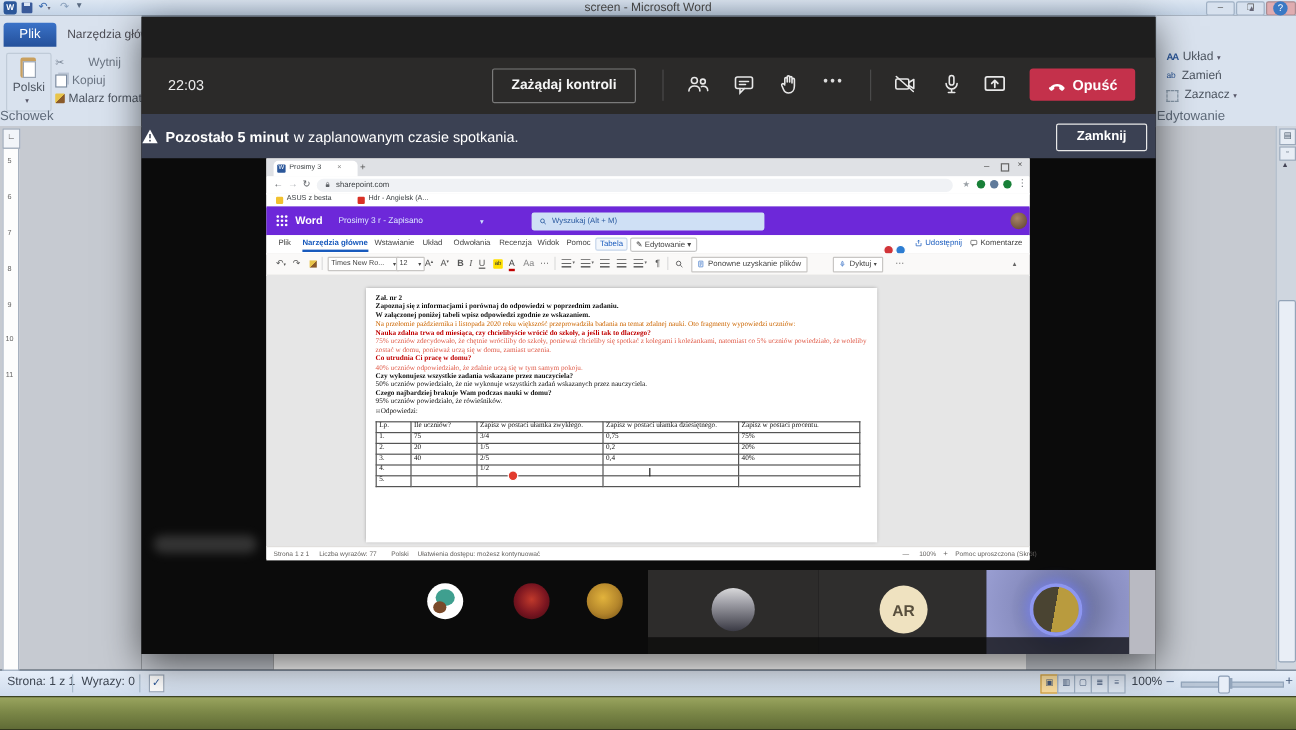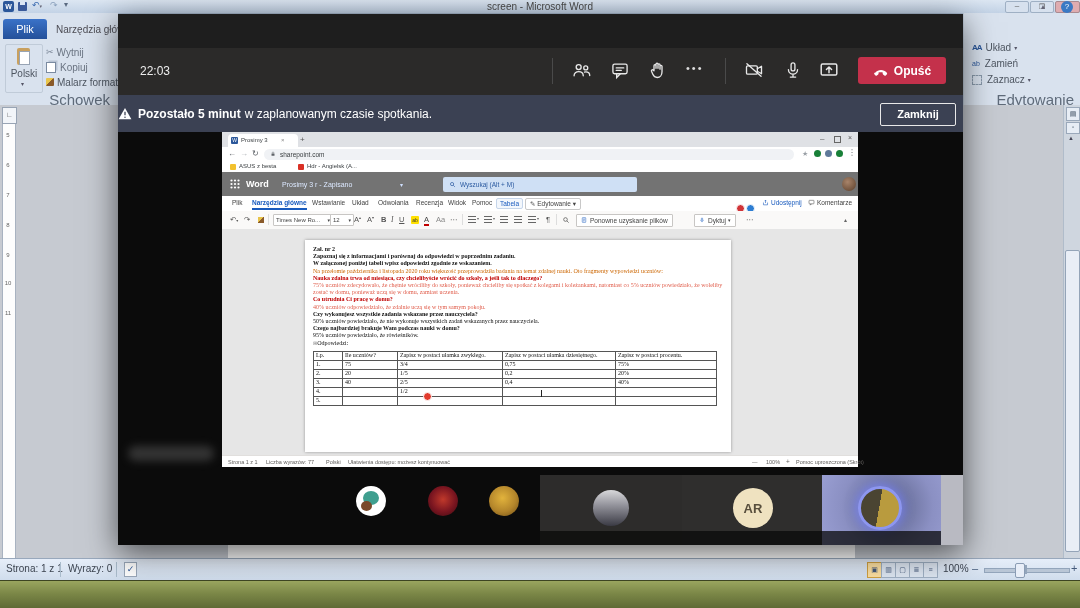--- a/index.html
+++ b/index.html
@@ -7,21 +7,21 @@
        font-family:"Liberation Sans",sans-serif;-webkit-font-smoothing:antialiased}
   .p{position:absolute}
   .nw{white-space:nowrap}
   .flex{display:flex;align-items:center}
   
   .wtitle{left:0;top:0;width:1080px;height:13px;background:linear-gradient(#dce6f2,#c3d3e6);border-bottom:1px solid #a9bacf}
   .wtitle .ttl{left:50%;top:1px;transform:translateX(-50%);font-size:10px;color:#4a4a4a}
   .ribbon{background:#d9e2ee}
   .pliktab{background:linear-gradient(#3a72c8,#24509a);color:#fff;font-size:11px;text-align:center;line-height:20px;border-radius:3px 3px 0 0}
   .rlbl{font-size:10px;color:#4d4d55}
-  .grplbl{font-size:15px;color:#5f6b7a;text-align:right}
+  .grplbl{font-size:11px;color:#5f6b7a;text-align:left}
   .mini{font-size:10px;color:#4d5560}
   .vruler{background:#fdfdfd;border:1px solid #a8b2c0}
   .rnum{font-size:6px;color:#666;width:10px;text-align:center;position:absolute;left:0}
   .sbtrack{background:#cfd6df;border-left:1px solid #b0bcca}
   .sthumb{background:#e9eef6;border:1px solid #94a4b8;border-radius:2px}
   .statusbar{background:linear-gradient(#e6eef9,#cfdcec);border-top:1px solid #98a8bc;font-size:10px;color:#3c4450}
   .vbtn{width:13px;height:14px;border:1px solid #9fb0c4;background:#dde6f2;font-size:7px;color:#44597a;text-align:center;line-height:14px}
   .vbtn.on{background:#fcdfa0;border-color:#d0a040}
   
   .teams{left:118px;top:14px;width:845px;height:531px;background:#1e1e1e;box-shadow:0 8px 30px rgba(0,0,0,.6)}
@@ -31,21 +31,21 @@
   .banner{background:#3b4153;color:#fff}
   .bannerbtn{border:1px solid #e8e8e8;border-radius:2px;color:#fff;font-size:11px;font-weight:600;text-align:center}
   .stage{background:#0b0b0b}
   .circ{border-radius:50%}
   
   .share{background:#fff;font-family:"Liberation Sans",sans-serif}
   .tabstrip{background:#dfe1e5}
   .ctab{background:#fff;border-radius:4px 4px 0 0}
   .t6{font-size:6px;color:#3c4043}
   .pill{background:#f0f2f5;border-radius:6px}
-  .wohdr{background:#737373;color:#fff}
+  .wohdr{background:#6d28d9;color:#fff}
   .search{background:#cfe0f5;border-radius:2px;color:#2b5aa0;font-size:6.5px}
   .menuitem{font-size:6.5px;color:#424242}
   .menuitem.act{color:#185abd;font-weight:bold}
   .wotool{background:#faf9f8;border-bottom:1px solid #e1dfdd;color:#4a4a4a}
   .icg{font-size:7.5px;color:#555}
   .box{border:1px solid #c8c6c4;background:#fff;border-radius:1px;font-size:6px;color:#444}
   .lines{width:8px;height:7px;background:repeating-linear-gradient(#666 0 1px,transparent 1px 3px)}
   .page{background:#fff;box-shadow:0 0 3px rgba(0,0,0,.35)}
   .doc{font-family:"Liberation Serif",serif;font-size:6px;line-height:7.2px;color:#111}
   .doc p{margin:0}
@@ -84,21 +84,21 @@
   <div class="p rlbl nw" style="left:56px;top:11px">Narzędzia głów</div>
   <div class="p" style="left:5px;top:31px;width:36px;height:47px;border:1px solid #c0cbd8;border-radius:2px;text-align:center">
     <span class="p" style="left:11px;top:3px;width:13px;height:17px;background:#c9a05e;border-radius:2px">
         <span class="p" style="left:2px;top:3px;width:9px;height:12px;background:#fff;border:1px solid #98a4b4"></span>
       </span>
     <span class="p mini" style="left:0;width:36px;top:23px">Polski</span>
     <span class="p" style="left:15px;top:35px;font-size:6px;color:#556">▾</span>
   </div>
   <div class="p flex" style="left:46px;top:33px;height:12px">
     <span style="font-size:9px;color:#7a8696">✂</span>
-    <span class="mini nw" style="margin-left:3px;color:#6a7482">Wytnij</span>
+    <span class="mini nw" style="margin-left:20px;color:#6a7482">Wytnij</span>
   </div>
   <div class="p flex" style="left:46px;top:48px;height:12px">
     <span style="width:8px;height:9px;border:1px solid #7a8aa0;background:#fff;box-shadow:2px -2px 0 -0.5px #b9c4d4"></span>
     <span class="mini nw" style="margin-left:4px;color:#6a7482">Kopiuj</span>
   </div>
   <div class="p flex" style="left:46px;top:63px;height:12px">
     <span style="width:8px;height:8px;background:linear-gradient(135deg,#e8c44a 50%,#8a5a2a 50%);border-radius:1px"></span>
     <span class="mini nw" style="margin-left:3px">Malarz formatów</span>
   </div>
   <div class="p grplbl" style="left:0;top:78px;width:110px">Schowek</div>
@@ -165,20 +165,21 @@
   <span class="p" style="left:1025px;top:6px;width:2px;height:9px;background:#93a5bb"></span>
   <span class="p" style="left:1015px;top:4px;width:8px;height:13px;background:#e8eef8;border:1px solid #8a9cb4;border-radius:2px"></span>
   <span class="p" style="left:1071px;top:3px;font-size:11px;color:#44597a">+</span>
 </div>
 
 <div class="p teams">
 
 
   <div class="p tbar" style="left:0;top:34px;width:845px;height:47px">
     <span class="p nw" style="left:22px;top:16px;font-size:12px">22:03</span>
+    <div class="p tbtn" style="left:292px;top:9px;width:118px;height:27px;line-height:27px">Zażądaj kontroli</div>
     <span class="p" style="left:434px;top:10px;width:1px;height:26px;background:#4a4a4a"></span>
     <span class="p" style="left:454px;top:12px">
       <svg width="20" height="20" viewBox="0 0 24 24" fill="none" stroke="#e8e8e8" stroke-width="1.6" stroke-linecap="round">
           <circle cx="8" cy="8.5" r="3"></circle>
           <path d="M2.5 19c0-3.2 2.4-5 5.5-5s5.5 1.8 5.5 5"></path>
           <circle cx="16.5" cy="9.5" r="2.4"></circle>
           <path d="M15 14.6c.5-.3 1-.4 1.5-.4 2.6 0 4.8 1.6 4.8 4.4"></path>
         </svg>
     </span>
     <span class="p" style="left:492px;top:12px">

